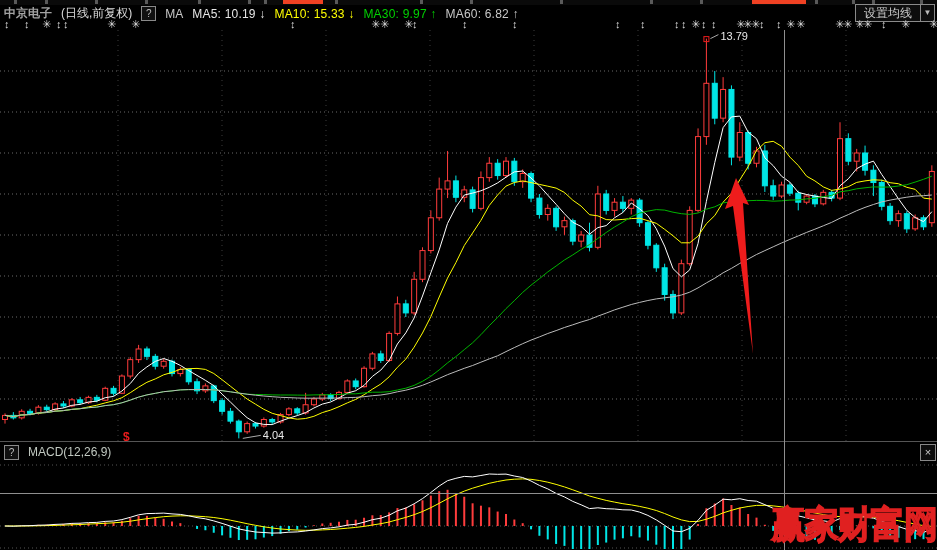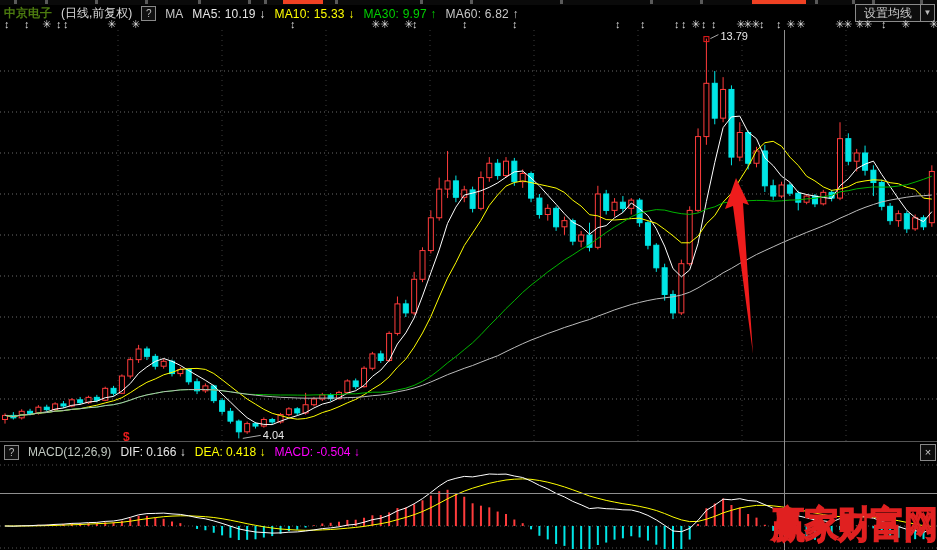--- a/index.html
+++ b/index.html
@@ -6,21 +6,21 @@
   #app{position:relative;width:937px;height:550px;background:#000;overflow:hidden;
        font-family:"Liberation Sans","DejaVu Sans",sans-serif;}
   
   #top-strip{position:absolute;left:0;top:0;width:937px;height:5px;background:#0a0a0a;}
   #top-strip .seg{position:absolute;top:0;height:4px;display:block;}
   #top-strip .red{background:#ef4123;}
   #top-strip .tick{background:#5a5a5a;width:3px;}
   
   #header{position:absolute;left:4px;top:6px;width:930px;height:15px;display:flex;
           align-items:center;gap:9px;font-size:12px;color:#dcdcdc;white-space:nowrap;}
-  #title{font-weight:bold;color:#4d7c0f;font-family:Liberation Mono, monospace;}
+  #title{font-weight:bold;color:#a3a3a3;font-family:Liberation Mono, monospace;}
   .help-box{display:inline-flex;align-items:center;justify-content:center;width:13px;height:13px;
             border:1px solid #8a8a8a;color:#bdbdbd;font-size:10px;background:#101010;}
   #ma-label{color:#c8c8c8;}
   .hitem{letter-spacing:0.2px;}
   #settings-wrap{position:absolute;right:2px;top:4px;display:flex;}
   #settings-btn{border:1px solid #8a8a8a;color:#cccccc;background:#0d0d0d;font-size:12px;
                 padding:1px 8px;line-height:14px;}
   #settings-dd{border:1px solid #8a8a8a;border-left:none;color:#bbbbbb;background:#0d0d0d;
                font-size:8px;width:13px;text-align:center;line-height:16px;}
   
@@ -380,25 +380,20 @@
       <text x="720.4" y="39.610000000000014" fill="#e8e8e8" font-size="11" font-family="Liberation Sans, DejaVu Sans, sans-serif" font-weight="normal">13.79</text>
       <line x1="260.79999999999995" x2="242.79999999999998" y1="435.36" y2="438.36" stroke="#aaaaaa"></line>
       <text x="262.79999999999995" y="439.36" fill="#e8e8e8" font-size="11" font-family="Liberation Sans, DejaVu Sans, sans-serif" font-weight="normal">4.04</text>
       <text x="123" y="441" fill="#ee1c1c" font-size="12" font-family="Liberation Sans, DejaVu Sans, sans-serif" font-weight="bold">$</text>
       <polygon points="736,178 725,209 733,206 753,354 743,203 749,205" fill="#ee1c1c"></polygon>
     </svg>
 
   <div id="macd-header">
     <span class="help-box">?</span>
     <span id="macd-ind">MACD(12,26,9)</span>
-    <span id="macd-items" style="display: inline-flex; gap: 9px;">
-        <span style="color: rgb(230, 230, 230);">DIF: 0.166 ↓</span>
-        <span style="color: rgb(255, 255, 0);">DEA: 0.418 ↓</span>
-        <span style="color: rgb(255, 0, 255);">MACD: -0.504 ↓</span>
-      </span>
     <span id="macd-spacer"></span>
     <span id="close-btn">×</span>
   </div>
 
   <svg id="macd-svg" width="937" height="88" viewBox="0 462 937 88">
       <line x1="0" x2="937" y1="465" y2="465" stroke="#555" stroke-dasharray="1,3"></line>
       <line x1="0" x2="937" y1="526" y2="526" stroke="#555" stroke-dasharray="1,3"></line>
       <line x1="0" x2="937" y1="548" y2="548" stroke="#555" stroke-dasharray="1,3"></line>
       <line x1="5" x2="5" y1="526" y2="526" stroke="#ff3c3c" stroke-width="2"></line>
       <line x1="13.35" x2="13.35" y1="526" y2="526.2865474737232" stroke="#00e6e6" stroke-width="2"></line>

